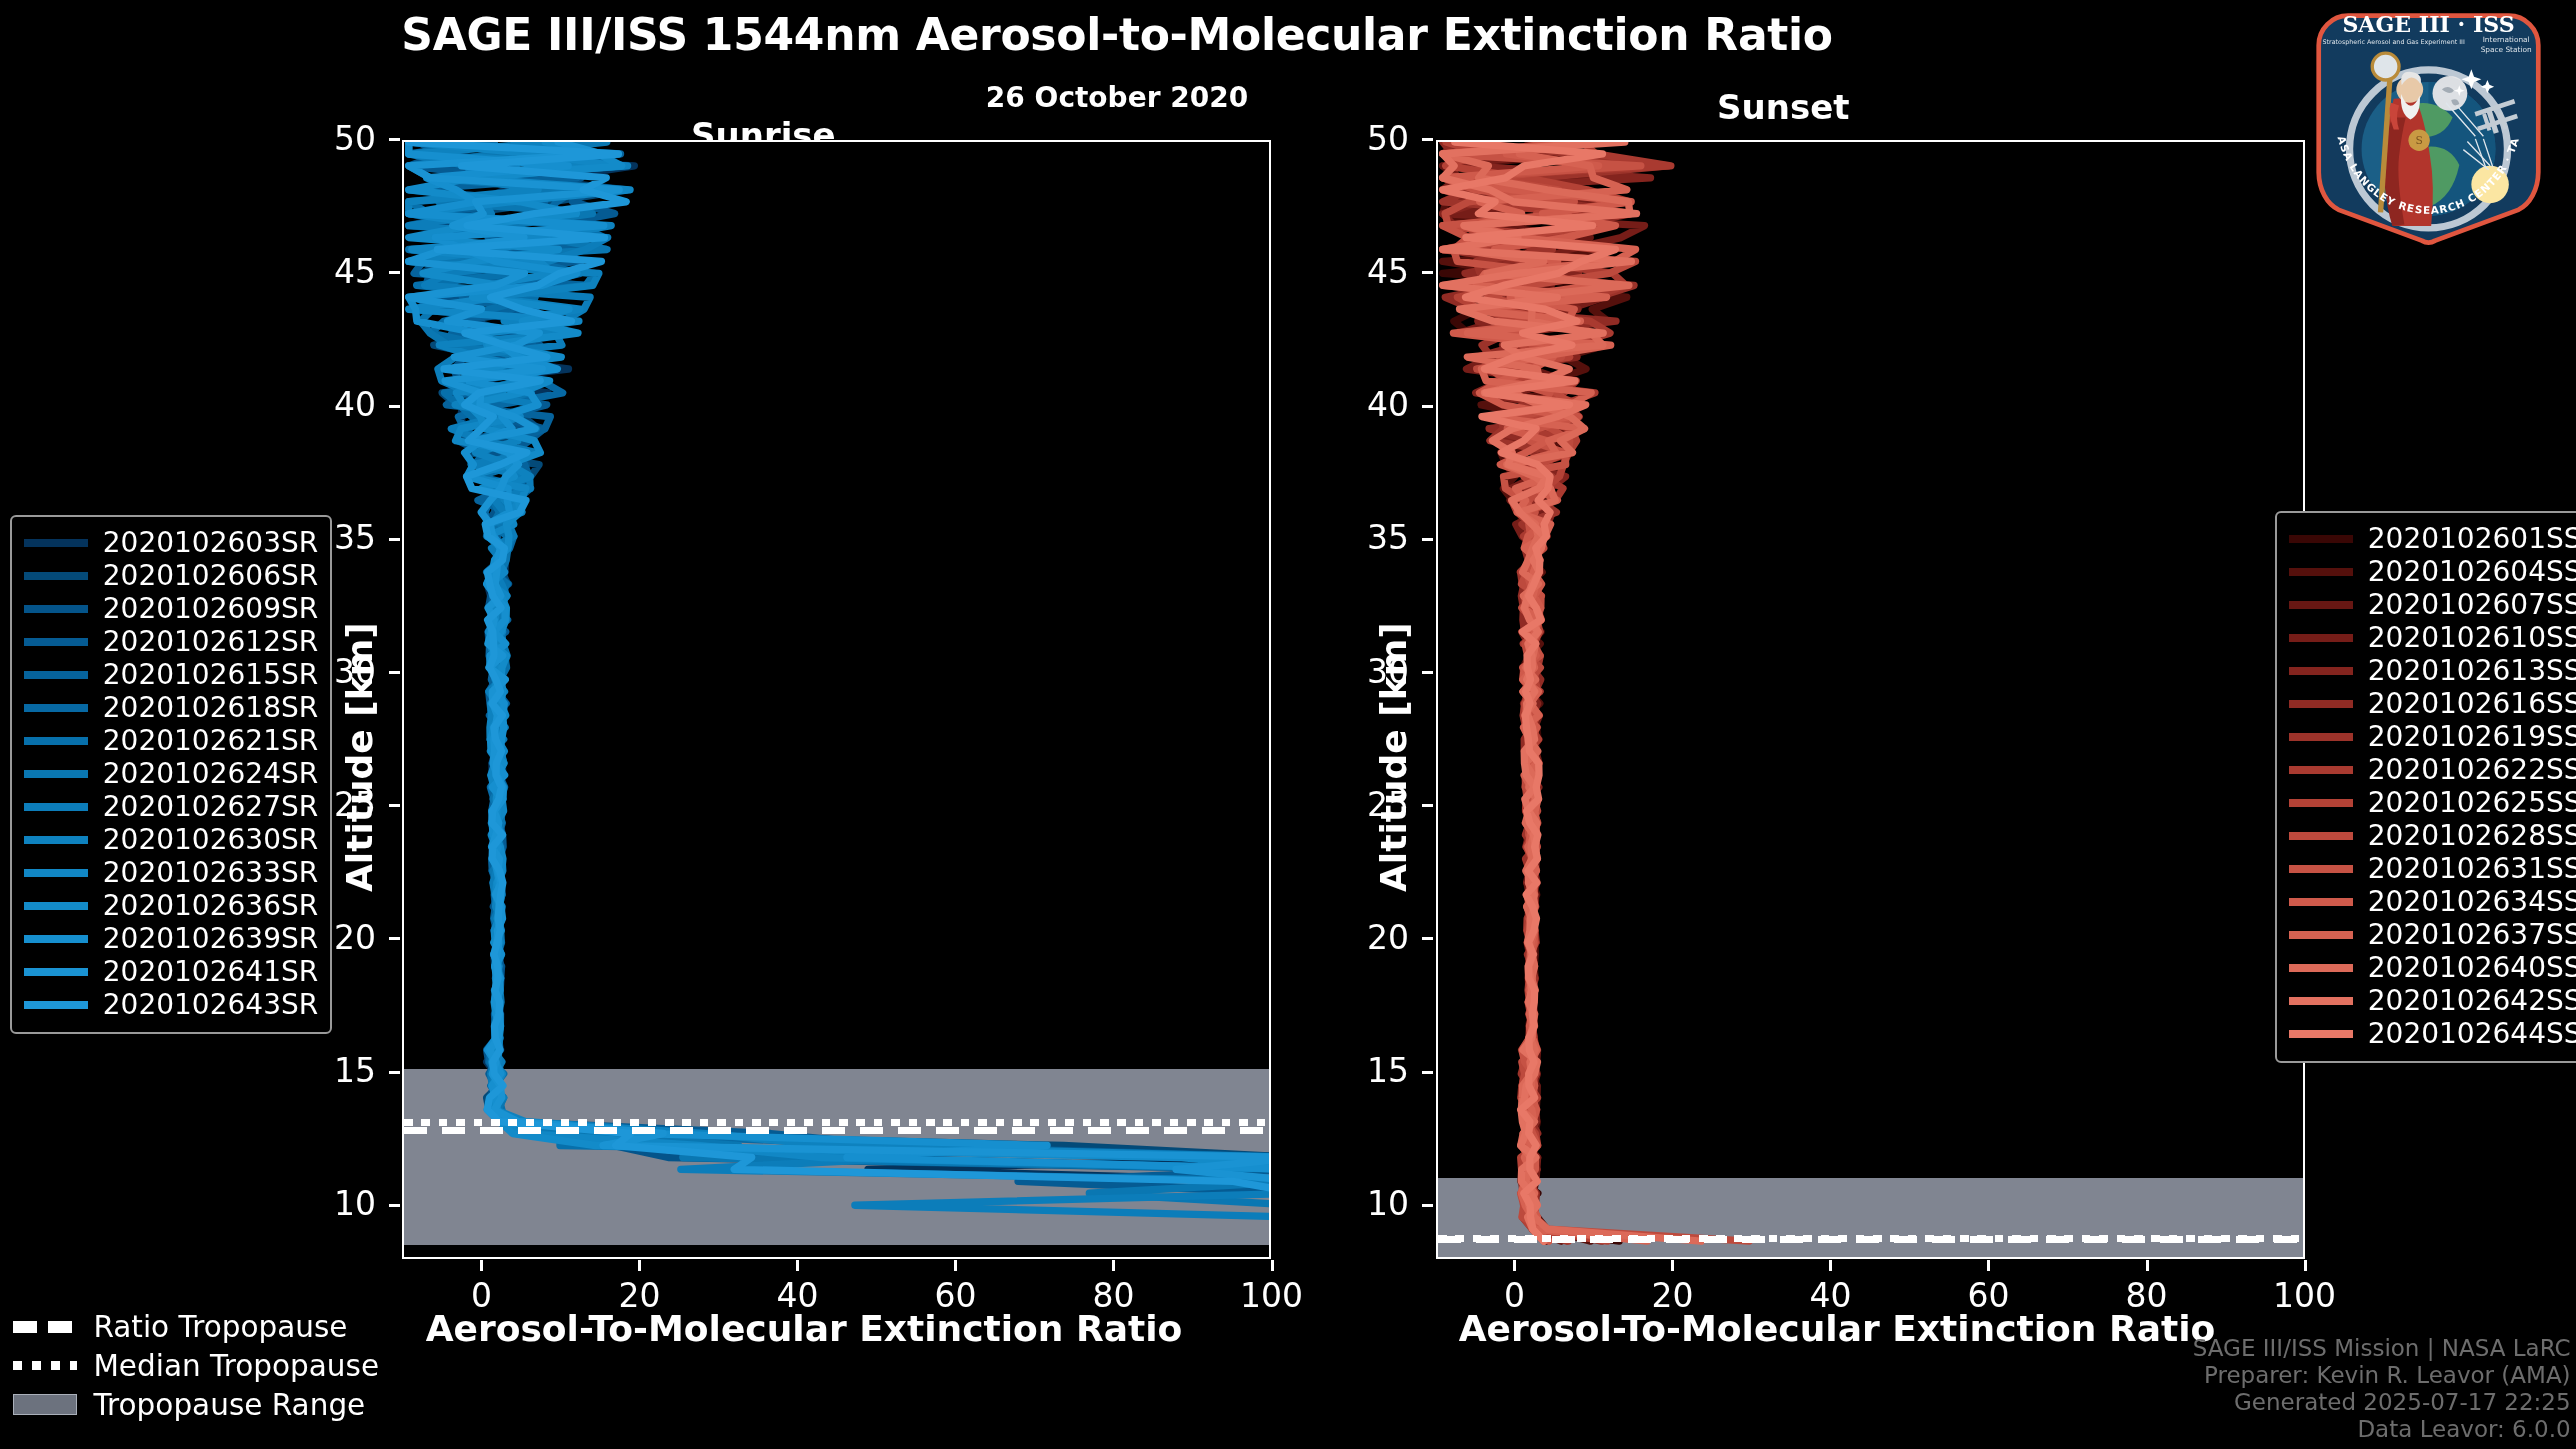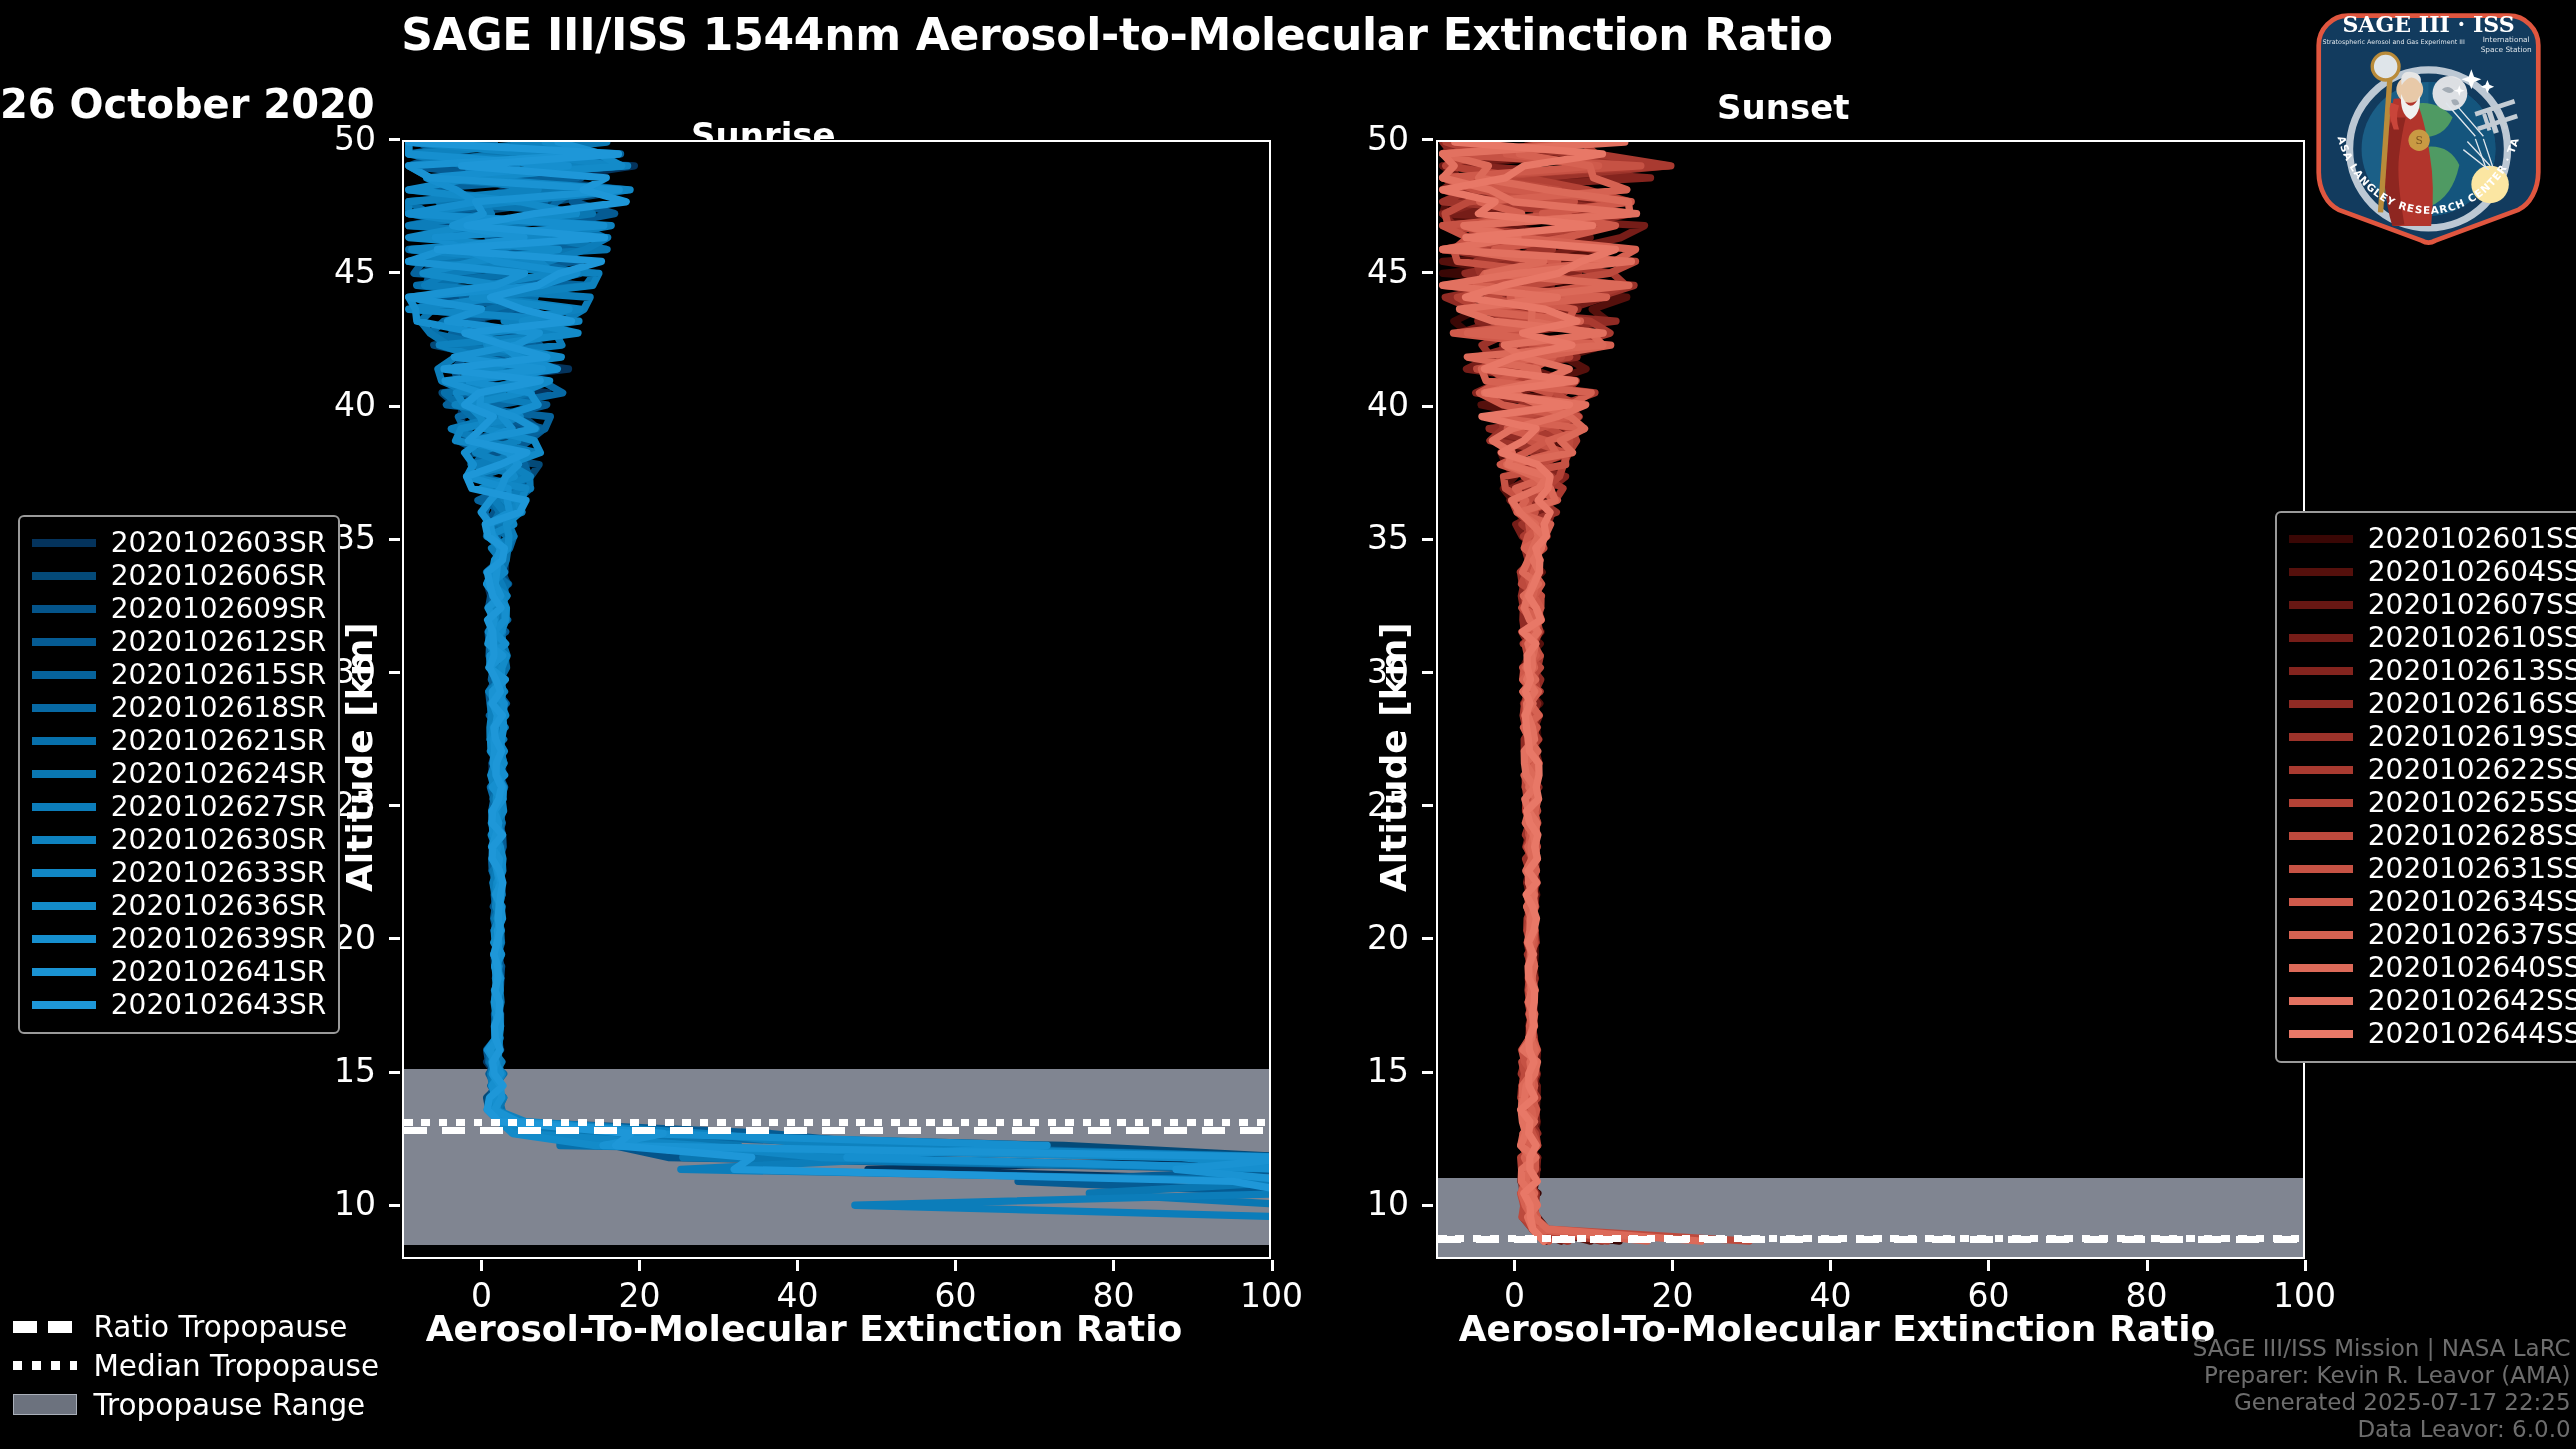--- a/index.html
+++ b/index.html
@@ -1,22 +1,22 @@
 <!DOCTYPE html>
 <html style="font-size:10.7px"><head>
 <meta charset="utf-8">
 <style>
   html,body{margin:0;padding:0;background:#000;}
   body{width:2576px;height:1449px;position:relative;overflow:hidden;
        font-family:"DejaVu Sans","Liberation Sans",sans-serif;color:#fff;}
 
   .title{position:absolute;left:0;top:9.4px;width:2234px;text-align:center;
          font-size:44px;font-weight:bold;letter-spacing:-0.3px;}
-  .subtitle{position:absolute;left:0;top:81px;width:2234px;text-align:left;
-         font-size:40px;font-weight:bold;}
+  .subtitle{position:absolute;left:0;top:81px;width:2234px;text-align:center;
+         font-size:28px;font-weight:bold;}
   .panel-tag{position:absolute;font-size:34px;font-weight:bold;}
   #sunrise-tag{left:691px;top:87px;margin-top:28px;}
   #sunset-tag{left:1717px;top:87px;}
 
   .plot-frame{position:absolute;border:2.7px solid #fff;background:#000;box-sizing:border-box;}
   #left-plot{left:402px;top:140px;width:869px;height:1119px;}
   #right-plot{left:1436px;top:140px;width:869px;height:1119px;}
 
   .plot-inner{position:absolute;inset:0;overflow:hidden;}
   .plot-inner svg{position:absolute;left:0;top:0;width:100%;height:100%;}
@@ -32,21 +32,21 @@
   .tickmark{position:absolute;background:#fff;}
   .ytickmark{width:11.4px;height:2.7px;}
   .xtickmark{width:2.7px;height:11.4px;}
 
   .axis-title-x{position:absolute;font-size:36px;font-weight:bold;text-align:center;width:1006px;}
   .axis-title-y{position:absolute;font-size:36px;font-weight:bold;
       transform:rotate(-90deg);transform-origin:left top;white-space:nowrap;}
 
   .legend-box{position:absolute;border:2px solid #9a9a9a;border-radius:6px;
       background:#000;padding:9.4px 12px 10.7px 12px;}
-  #legend-left{left:18px;top:515px;}
+  #legend-left{left:10px;top:515px;}
   #legend-right{left:2275px;top:511px;}
   .leg-row{display:flex;align-items:center;height:33px;}
   .leg-swatch{width:64px;height:7.4px;margin-right:14.8px;flex:none;}
   .leg-text{font-size:28px;white-space:nowrap;color:#fff;}
 
   #legend-trop{position:absolute;left:13.4px;top:1307px;}
   .trow{display:flex;align-items:center;height:39px;}
   .tsw{width:64px;height:12px;margin-right:16px;flex:none;}
   .tsw.dash{background:repeating-linear-gradient(to right,#fff 0 24px,transparent 24px 35px);}
   .tsw.dot{background:repeating-linear-gradient(to right,#fff 0 8.7px,transparent 8.7px 19px);height:9.4px;}

